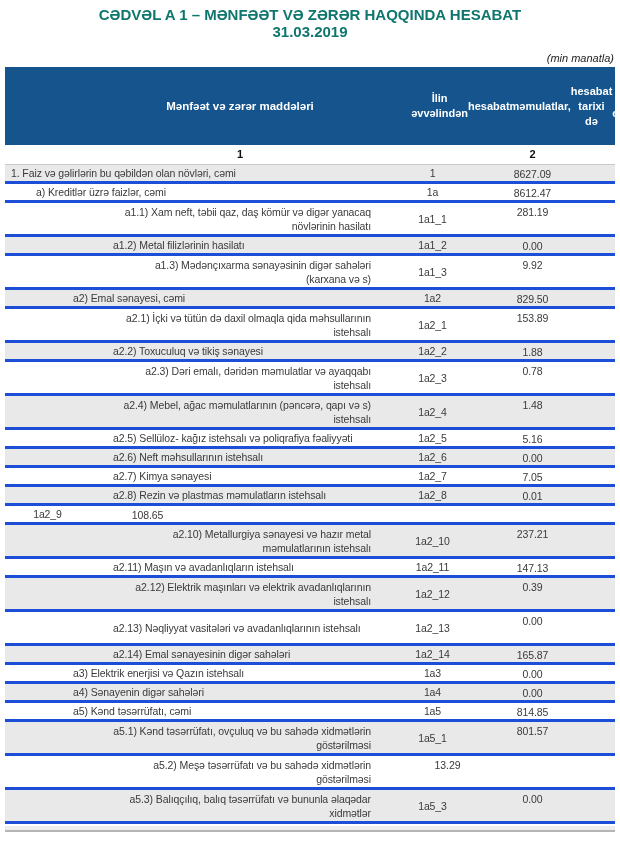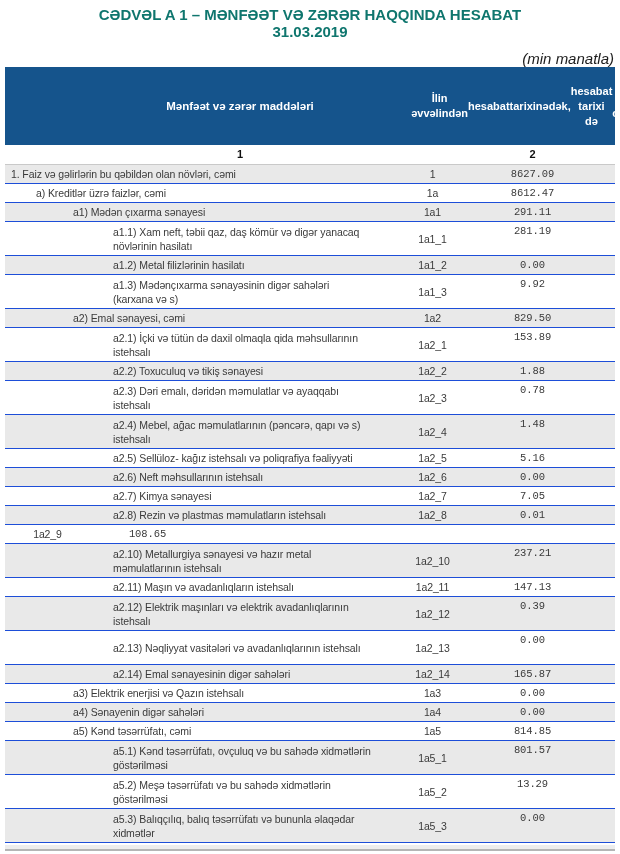--- a/index.html
+++ b/index.html
@@ -5,53 +5,53 @@
   html,body{margin:0;padding:0;}
   body{
     width:620px;height:854px;overflow:hidden;background:#ffffff;
     font-family:"Liberation Sans","DejaVu Sans",sans-serif;
     -webkit-font-smoothing:antialiased;
   }
   .page{position:relative;width:620px;height:854px;background:#fff;}
 
   .doc-title{padding-top:6px;text-align:center;font-weight:bold;font-size:15px;line-height:17px;color:#0f766e;}
 
-  .unit-note{text-align:right;font-style:italic;font-size:15px;color:#1d1d1d;margin:12px 6px 2px 0;line-height:13px;}
+  .unit-note{text-align:right;font-style:italic;font-size:11px;color:#1d1d1d;margin:12px 6px 2px 0;line-height:13px;}
 
   .tbl{margin:0 5px;}
 
   
   .thead{display:flex;background:#15548C;color:#ffffff;height:78px;}
   .th-items{width:470px;display:flex;align-items:center;justify-content:center;
             font-weight:bold;font-size:11.5px;text-align:left;}
   .th-value{width:115px;display:flex;flex-direction:row;align-items:center;justify-content:center;
             font-weight:bold;font-size:11px;line-height:15px;text-align:center;}
   .spacer{width:25px;}
 
   
   .subhead{display:flex;height:19px;border-bottom:1px solid #c9c9c9;font-weight:bold;font-size:11px;color:#101010;}
   .sh1{width:470px;text-align:center;line-height:18px;}
   .sh2{width:115px;text-align:center;line-height:18px;}
 
   
-  .row{display:flex;box-sizing:border-box;min-height:19px;border-bottom:1px solid #1d4ed8;
-       font-size:10.5px;letter-spacing:-0.1px;color:#3a3a3a;background:#ffffff;}
+  .row{display:flex;box-sizing:border-box;min-height:19px;border-bottom:3px solid #1d4ed8;
+       font-size:10.5px;letter-spacing:-0.1px;color:#3a3a3a;background:#ffffff;text-align:right;}
   .row.two{min-height:34px;}
   .row.shaded{background:#e9e9e9;}
   .c-name{width:385px;box-sizing:border-box;display:flex;align-items:center;line-height:13px;padding-right:2px;}
   .row.two .c-name{line-height:14px;}
   .c-name .txt{display:block;}
   .row.ind0 .c-name{padding-left:6px;}
   .row.ind1 .c-name{padding-left:31px;}
   .row.ind2 .c-name{padding-left:68px;}
   .row.ind3 .c-name{padding-left:108px;}
   .row.two.ind3 .txt{max-width:258px;}
   .c-code{width:85px;display:flex;align-items:center;justify-content:center;}
   .c-val{width:115px;display:flex;align-items:flex-start;justify-content:center;
-         padding-top:3px;box-sizing:border-box;font-family:Liberation Mono, monospace;}
+         padding-top:3px;box-sizing:border-box;}
 
   
   .bottom-gap{height:2px;background:#fff;margin:0 5px;}
   .cutoff-strip{height:4px;background:#ededed;margin:0 5px;}
   .cutoff-edge{height:2px;background:#b5b5b5;margin:0 5px;}
 </style>
 </head>
 <body>
 
 <div class="page">
@@ -63,21 +63,21 @@
 
   <div class="unit-note">(min manatla)</div>
 
   <div class="tbl">
 
     <div class="thead">
       <div class="th-items">Mənfəət və zərər maddələri</div>
       <div class="th-value">
           <div>İlin əvvəlindən</div>
           <div>hesabat</div>
-          <div>tarixinədək,</div>
+          <div>məmulatlar,</div>
           <div>hesabat tarixi də</div>
           <div>daxil olmaqla</div>
         </div>
       <div class="spacer"></div>
     </div>
 
     <div class="subhead">
       <div class="sh1">1</div>
       <div class="sh2">2</div>
       <div class="spacer"></div>
@@ -95,28 +95,20 @@
 
   <div class="row plain one ind1">
     <div class="c-name">
             <span class="txt">a) Kreditlər üzrə faizlər, cəmi</span>
           </div>
     <div class="c-code">1a</div>
     <div class="c-val">8612.47</div>
     <div class="spacer"></div>
   </div>
 
-  <div class="row shaded one ind2">
-    <div class="c-name">
-            <span class="txt">a1) Mədən çıxarma sənayesi</span>
-          </div>
-    <div class="c-code">1a1</div>
-    <div class="c-val">291.11</div>
-    <div class="spacer"></div>
-  </div>
 
   <div class="row plain two ind3">
     <div class="c-name">
             <span class="txt">a1.1) Xam neft, təbii qaz, daş kömür və digər yanacaq növlərinin hasilatı</span>
           </div>
     <div class="c-code">1a1_1</div>
     <div class="c-val">281.19</div>
     <div class="spacer"></div>
   </div>
 
@@ -303,21 +295,20 @@
           </div>
     <div class="c-code">1a5_1</div>
     <div class="c-val">801.57</div>
     <div class="spacer"></div>
   </div>
 
   <div class="row plain two ind3">
     <div class="c-name">
             <span class="txt">a5.2) Meşə təsərrüfatı və bu sahədə xidmətlərin göstərilməsi</span>
           </div>
-    <div class="c-code">1a5_2</div>
     <div class="c-val">13.29</div>
     <div class="spacer"></div>
   </div>
 
   <div class="row shaded two ind3">
     <div class="c-name">
             <span class="txt">a5.3) Balıqçılıq, balıq təsərrüfatı və bununla əlaqədar xidmətlər</span>
           </div>
     <div class="c-code">1a5_3</div>
     <div class="c-val">0.00</div>

